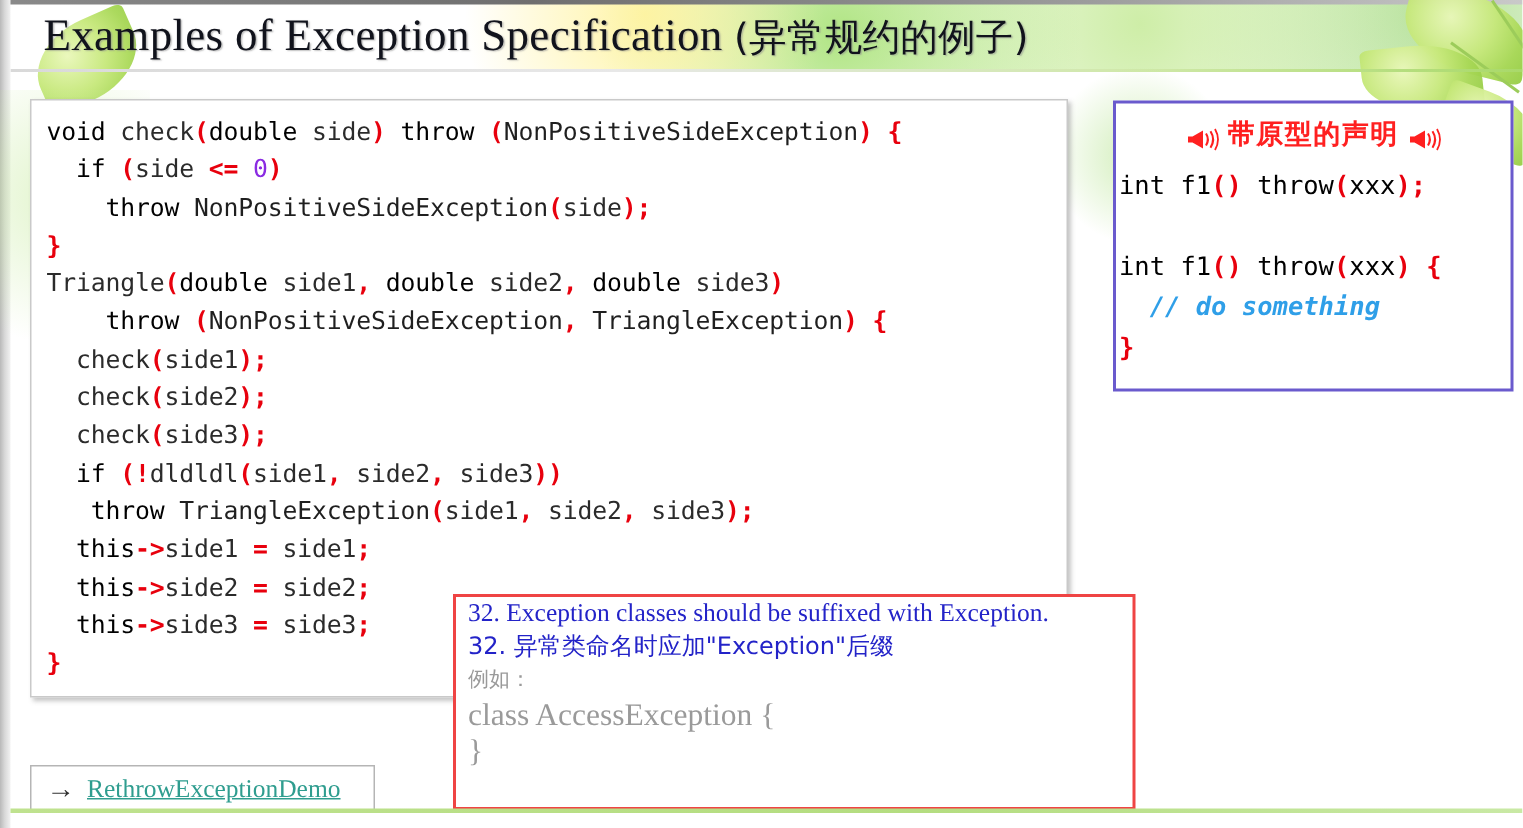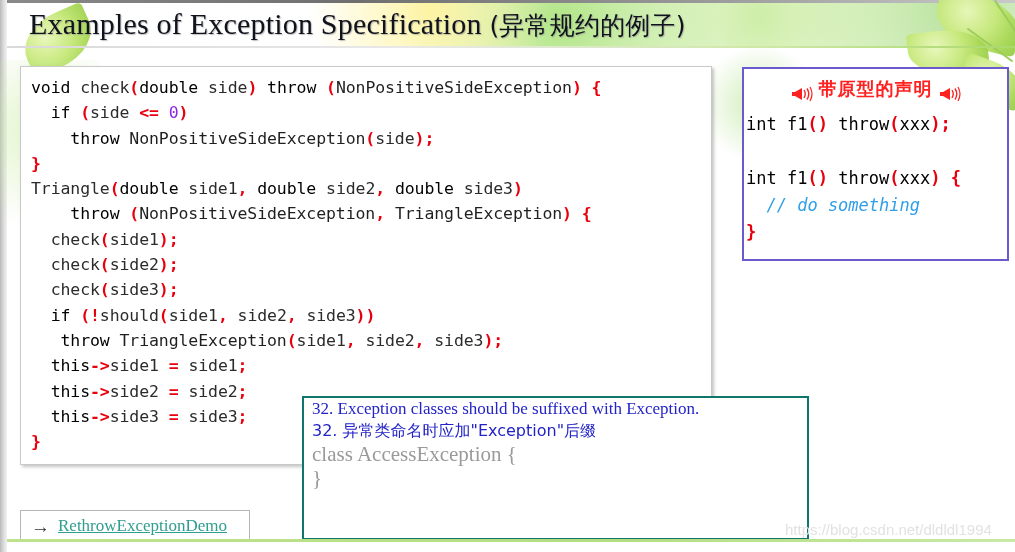--- a/index.html
+++ b/index.html
@@ -186,29 +186,29 @@
   #proto-box pre {
     margin: 0;
     padding: 10px 0 0 2px;
     font-family: "DejaVu Sans Mono", "Liberation Mono", monospace;
     font-size: 17px;
     line-height: 27px;
     white-space: pre;
     color: #000;
     font-weight: bold;
   }
-  .cmt { color: #2f9fe8; font-style: italic; font-weight: normal; }
+  .cmt { color: #2f9fe8; font-style: italic; font-weight: bold; }
 
   
   #rule-box {
     position: absolute;
     left: 302px; top: 396px;
-    width: 507px; height: 144px;
-    background: #ffffff;
-    border: 2px solid #0f766e;
+    width: 455px; height: 144px;
+    background: #ffffff;
+    border: 2px solid #ef4444;
     box-sizing: border-box;
     overflow: hidden;
     font-family: "Liberation Serif", "DejaVu Serif", serif;
   }
   #rule-box .rb-line {
     padding-left: 8px;
     white-space: nowrap;
   }
   #rule-box .blue {
     color: #2323c8;
@@ -292,21 +292,21 @@
   <div id="code-box">
     <pre id="code-target"><span class="k">void </span><span class="t">check</span><span class="p">(</span><span class="k">double </span><span class="t">side</span><span class="p">) </span><span class="k">throw </span><span class="p">(</span><span class="ty">NonPositiveSideException</span><span class="p">) {</span>
 <span class="k">  if </span><span class="p">(</span><span class="t">side </span><span class="op">&lt;= </span><span class="n">0</span><span class="p">)</span>
 <span class="k">    throw </span><span class="ty">NonPositiveSideException</span><span class="p">(</span><span class="t">side</span><span class="p">);</span>
 <span class="p">}</span>
 <span class="t">Triangle</span><span class="p">(</span><span class="k">double </span><span class="t">side1</span><span class="p">, </span><span class="k">double </span><span class="t">side2</span><span class="p">, </span><span class="k">double </span><span class="t">side3</span><span class="p">)</span>
 <span class="k">    throw </span><span class="p">(</span><span class="ty">NonPositiveSideException</span><span class="p">, </span><span class="ty">TriangleException</span><span class="p">) {</span>
 <span class="t">  check</span><span class="p">(</span><span class="t">side1</span><span class="p">);</span>
 <span class="t">  check</span><span class="p">(</span><span class="t">side2</span><span class="p">);</span>
 <span class="t">  check</span><span class="p">(</span><span class="t">side3</span><span class="p">);</span>
-<span class="k">  if </span><span class="p">(!</span><span class="t">should</span><span class="p">(</span><span class="t">side1</span><span class="p">, </span><span class="t">side2</span><span class="p">, </span><span class="t">side3</span><span class="p">))</span>
+<span class="k">  if </span><span class="p">(!</span><span class="t">dldldl</span><span class="p">(</span><span class="t">side1</span><span class="p">, </span><span class="t">side2</span><span class="p">, </span><span class="t">side3</span><span class="p">))</span>
 <span class="k">   throw </span><span class="ty">TriangleException</span><span class="p">(</span><span class="t">side1</span><span class="p">, </span><span class="t">side2</span><span class="p">, </span><span class="t">side3</span><span class="p">);</span>
 <span class="k">  this</span><span class="p">-&gt;</span><span class="t">side1 </span><span class="op">= </span><span class="t">side1</span><span class="p">;</span>
 <span class="k">  this</span><span class="p">-&gt;</span><span class="t">side2 </span><span class="op">= </span><span class="t">side2</span><span class="p">;</span>
 <span class="k">  this</span><span class="p">-&gt;</span><span class="t">side3 </span><span class="op">= </span><span class="t">side3</span><span class="p">;</span>
 <span class="p">}</span></pre>
   </div>
 
   <div id="proto-box">
     <div class="proto-title">
       <span class="megaphone">
@@ -330,25 +330,25 @@
     <pre id="proto-target"><span class="k">int f1</span><span class="p">()</span><span class="k"> throw</span><span class="p">(</span><span class="k">xxx</span><span class="p">);</span>
 <span class="t"></span>
 <span class="k">int f1</span><span class="p">()</span><span class="k"> throw</span><span class="p">(</span><span class="k">xxx</span><span class="p">) {</span>
 <span class="cmt">  // do something</span>
 <span class="p">}</span></pre>
   </div>
 
   <div id="rule-box">
     <div class="rb-line blue">32. Exception classes should be suffixed with Exception.</div>
     <div class="rb-line blue cn">32. 异常类命名时应加"Exception"后缀</div>
+    <div class="rb-line gray cn">例如：</div>
     <div class="rb-line gray">class AccessException {</div>
     <div class="rb-line gray">}</div>
   </div>
 
   <div id="demo-link">
     <span class="arrow">→</span>
     <span class="link-text">RethrowExceptionDemo</span>
   </div>
 
   <div class="bottom-rule"></div>
-  <div id="watermark">https://blog.csdn.net/dldldl1994</div>
 
 </div>
 
 </body></html>

